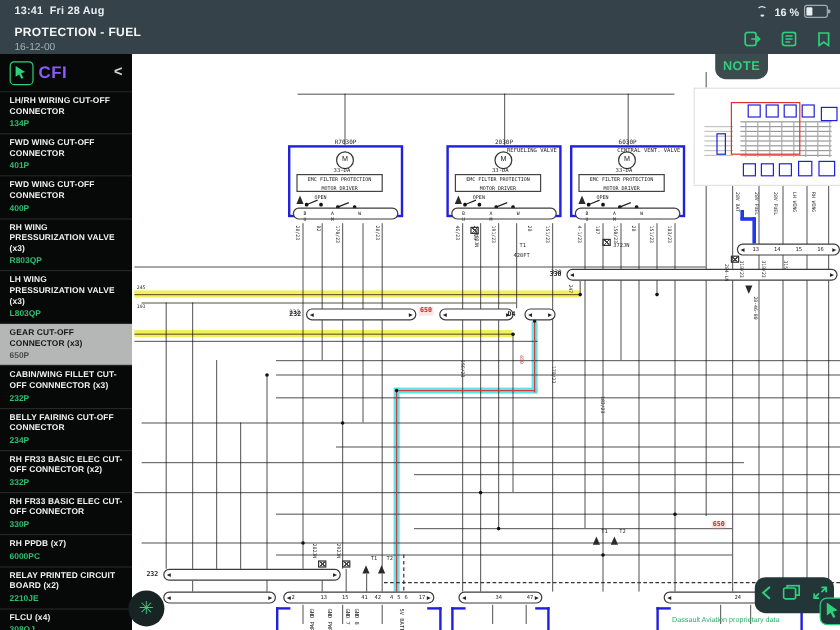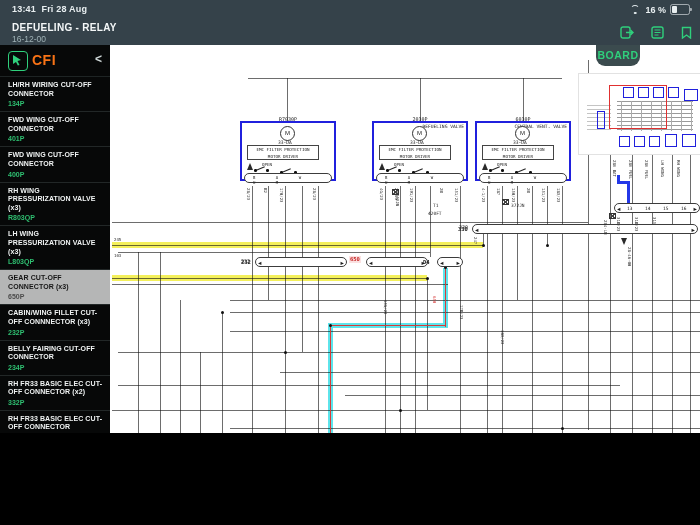--- a/index.html
+++ b/index.html
@@ -1,36 +1,36 @@
 <!DOCTYPE html>
 <html><head>
 <meta charset="utf-8">
 <style>
   html,body{margin:0;padding:0;background:#000;}
-  #app{position:relative;width:700px;height:433px;overflow:hidden;font-family:"Liberation Sans",sans-serif;background:#fff;}
+  #app{position:relative;width:700px;height:525px;overflow:hidden;font-family:"Liberation Sans",sans-serif;background:#fff;}
   
   #topbar{position:absolute;left:0;top:0;width:700px;height:45px;background:#35424a;z-index:50;}
   #statusleft{position:absolute;left:12px;top:4px;font-size:9px;font-weight:700;color:#e9eff1;letter-spacing:.2px;}
   #statusright{position:absolute;right:10px;top:4px;display:flex;align-items:center;gap:4px;color:#e9eff1;font-size:9px;font-weight:600;}
   .wifi{position:relative;width:12px;height:9px;overflow:hidden;}
   .wifi span{position:absolute;left:50%;bottom:0;transform:translateX(-50%);border:1.4px solid transparent;border-top-color:#dfe7ea;border-radius:50%;}
   .wifi .w1{width:12px;height:12px;}.wifi .w2{width:7px;height:7px;}.wifi .w3{width:2.5px;height:2.5px;background:#dfe7ea;border:0;border-radius:50%;}
   .battery{position:relative;width:18px;height:9px;border:1px solid rgba(233,239,241,.6);border-radius:2.5px;}
   .battery i{position:absolute;left:1px;top:1px;bottom:1px;width:30%;background:#e9eff1;border-radius:1px;}
   .battery b{position:absolute;right:-3px;top:2.5px;width:1.6px;height:3.5px;background:rgba(233,239,241,.6);border-radius:0 1px 1px 0;}
   #doctitle{position:absolute;left:12px;top:22px;font-size:10px;font-weight:700;color:#f4f7f8;letter-spacing:.3px;}
   #doccode{position:absolute;left:12px;top:34px;font-size:8.5px;color:#9fb2b6;}
   #header-icons{position:absolute;right:8px;top:26px;display:flex;gap:17px;}
   #header-icons svg{display:block;}
   
   #sidebar{position:absolute;left:0;top:45px;width:110px;height:480px;background:#070808;z-index:40;overflow:hidden;}
   #sbheader{position:relative;height:31px;border-bottom:1px solid #1e2424;}
   #cfilogo{position:absolute;left:8px;top:6px;width:18px;height:18px;border:1.6px solid #2fd07c;border-radius:4px;}
   #cfilogo svg{position:absolute;left:2px;top:2px;}
-  #cfiname{position:absolute;left:32px;top:7px;font-size:14px;font-weight:700;color:#f97316;letter-spacing:.5px;}
+  #cfiname{position:absolute;left:32px;top:7px;font-size:14px;font-weight:700;color:#8b5cf6;letter-spacing:.5px;}
   #sbcollapse{position:absolute;right:8px;top:7px;font-size:12px;font-weight:700;color:#cfd8d8;}
   .sbitem{padding:4px 7px 3px 8px;border-bottom:1px solid #222727;cursor:pointer;}
   .sbitem .t{font-size:7px;font-weight:700;color:#f0f3f3;line-height:8.6px;letter-spacing:.1px;}
   .sbitem .c{font-size:7px;font-weight:700;color:#2fbf71;line-height:9px;margin-top:1px;}
   .sbitem.sel{background:#b5b6b6;}
   .sbitem.sel .t{color:#161616;}
   .sbitem.sel .c{color:#4c4c4c;}
   
   #canvas{position:absolute;left:110px;top:45px;width:590px;height:480px;background:#ffffff;overflow:hidden;z-index:10;}
   .wire{position:absolute;background:rgba(20,20,20,.62);}
@@ -83,21 +83,21 @@
           <span class="w1"></span>
           <span class="w2"></span>
           <span class="w3"></span>
         </span>
       <span>16 %</span>
       <span class="battery">
           <i></i>
           <b></b>
         </span>
     </div>
-    <div id="doctitle">DEFUELING - RELAY</div>
+    <div id="doctitle">PROTECTION - FUEL</div>
     <div id="doccode">16-12-00</div>
     <div id="header-icons">
       <span>
           <svg width="14" height="13" viewBox="0 0 14 13">
             <rect x="1" y="1" width="9" height="11" rx="2" fill="none" stroke="#2fd07c" stroke-width="1.4"></rect>
             <path d="M6 6.5 H13 M10.5 4 L13 6.5 L10.5 9" fill="none" stroke="#2fd07c" stroke-width="1.4"></path>
           </svg>
         </span>
       <span>
           <svg width="13" height="13" viewBox="0 0 13 13">
@@ -462,21 +462,21 @@
       <div class="hl" style="left: 266px; top: 461px; width: 12px; height: 2px; background: rgb(32, 32, 221);"></div>
       <div class="hl" style="left: 336px; top: 461px; width: 12px; height: 2px; background: rgb(32, 32, 221);"></div>
       <div class="hl" style="left: 437px; top: 461px; width: 2px; height: 19px; background: rgb(32, 32, 221);"></div>
       <div class="hl" style="left: 557px; top: 461px; width: 2px; height: 19px; background: rgb(32, 32, 221);"></div>
       <div class="hl" style="left: 437px; top: 461px; width: 12px; height: 2px; background: rgb(32, 32, 221);"></div>
       <div class="hl" style="left: 547px; top: 461px; width: 12px; height: 2px; background: rgb(32, 32, 221);"></div>
       <div class="hl" style="left: 210px; top: 440px; width: 380px; height: 0px; border-top: 1px dashed rgb(51, 51, 51);"></div>
       <div class="hl" style="left: 226px; top: 417px; width: 0px; height: 30px; border-left: 1px dashed rgb(51, 51, 51);"></div>
     </div>
 
-  <div id="note">BOARD</div>
+  <div id="note">NOTE</div>
   <div id="minimap">
       <div class="mm" style="left: 8px; top: 31px; width: 24px; height: 1px; background: rgb(196, 196, 196);"></div>
       <div class="mm" style="left: 8px; top: 35px; width: 24px; height: 1px; background: rgb(196, 196, 196);"></div>
       <div class="mm" style="left: 8px; top: 39px; width: 24px; height: 1px; background: rgb(196, 196, 196);"></div>
       <div class="mm" style="left: 8px; top: 43px; width: 24px; height: 1px; background: rgb(196, 196, 196);"></div>
       <div class="mm" style="left: 8px; top: 47px; width: 24px; height: 1px; background: rgb(196, 196, 196);"></div>
       <div class="mm" style="left: 8px; top: 51px; width: 24px; height: 1px; background: rgb(196, 196, 196);"></div>
       <div class="mm" style="left: 8px; top: 55px; width: 24px; height: 1px; background: rgb(196, 196, 196);"></div>
       <div class="mm" style="left: 38px; top: 27px; width: 76px; height: 1px; background: rgb(154, 154, 154);"></div>
       <div class="mm" style="left: 38px; top: 31px; width: 76px; height: 1px; background: rgb(154, 154, 154);"></div>

